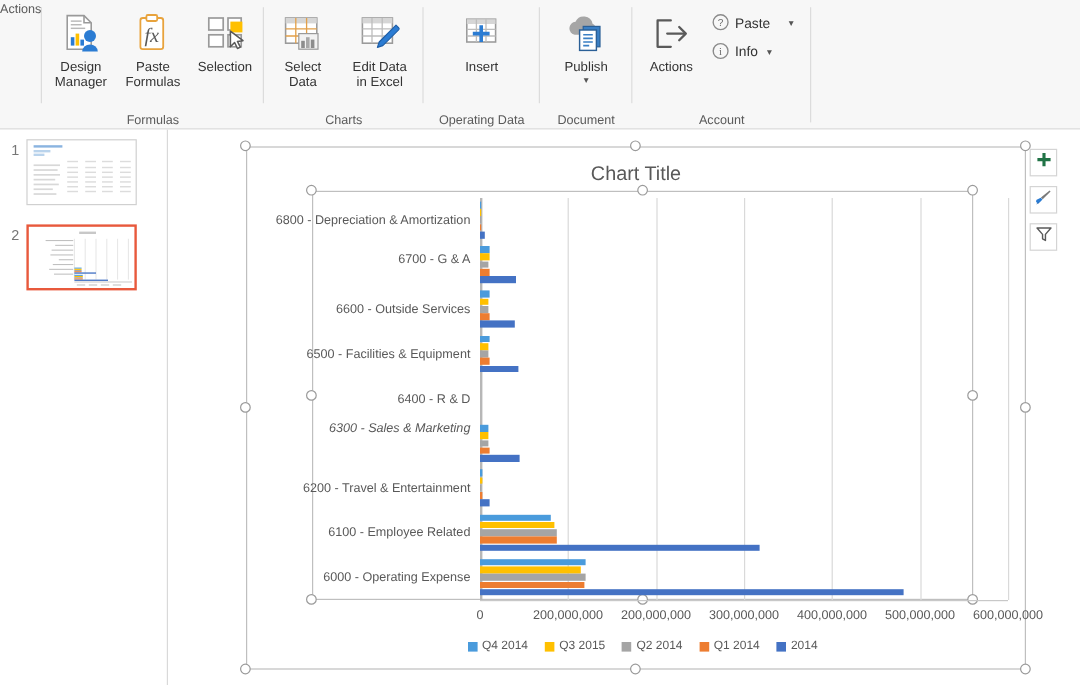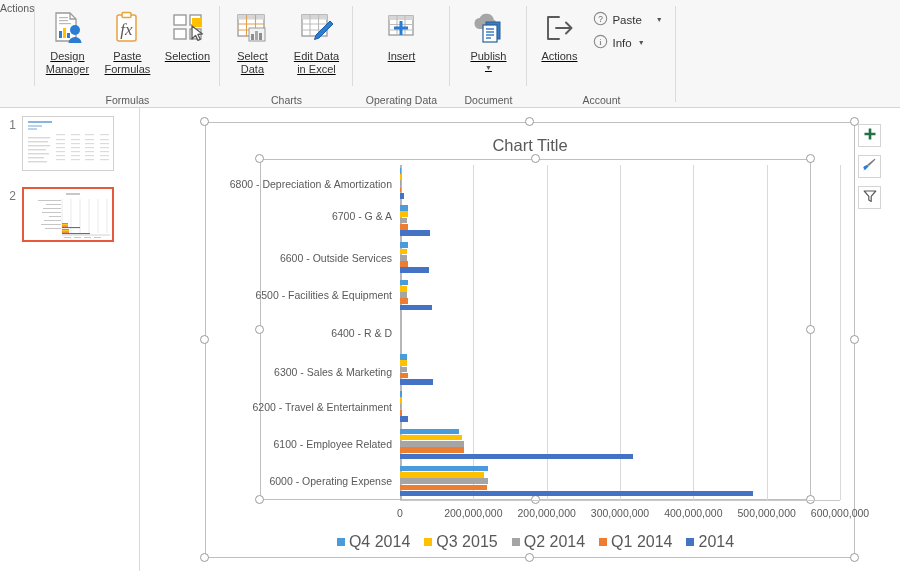--- a/index.html
+++ b/index.html
@@ -20,21 +20,21 @@
   .rib-group { position: relative; display: flex; flex-direction: column; }
   .rib-group-body { display: flex; align-items: flex-start; flex: 1; padding: 4px 2px 0 2px; }
   .rib-group-label {
     height: 16px; line-height: 16px; text-align: center;
     font-size: 10.5px; color: #5a5a5a; padding-bottom: 2px;
   }
   .rib-sep { width: 1px; background: #dcdcdc; margin: 6px 0 22px 0; }
 
   .rib-btn {
     width: 60px; display: flex; flex-direction: column; align-items: center;
-    padding: 4px 2px 2px 2px; cursor: default; text-align: center; text-decoration: underline;
+    padding: 4px 2px 2px 2px; cursor: default; text-align: center;
   }
   .rib-btn .ico { height: 40px; display: flex; align-items: center; justify-content: center; }
   .rib-btn .lbl {
     font-size: 11px; color: #333; line-height: 12.5px; margin-top: 2px;
     white-space: pre-line;
   }
   .rib-btn .caret { font-size: 7px; color: #555; line-height: 7px; margin-top: 1px; }
   .rib-btn.wide { width: 68px; }
 
   .rib-btn.highlighted {
@@ -104,21 +104,21 @@
   .tick-label {
     position: absolute; font-size: 10.5px; color: #595959; white-space: nowrap;
     transform: translateX(-50%);
   }
   .bar { position: absolute; }
 
   .legend {
     position: absolute; display: flex; align-items: center; justify-content: center;
     gap: 14px; width: 100%;
   }
-  .leg-item { display: flex; align-items: center; gap: 4px; font-size: 16px; color: #595959; }
+  .leg-item { display: flex; align-items: center; gap: 4px; font-size: 10px; color: #595959; }
   .leg-swatch { width: 8px; height: 8px; display: inline-block; }
 
   
   .chart-btns { position: absolute; display: flex; flex-direction: column; gap: 8px; }
   .chart-btn {
     width: 23px; height: 23px; background: #fff; border: 1px solid #d4d4d4;
     display: flex; align-items: center; justify-content: center; cursor: pointer;
   }
 </style>
 </head>
@@ -450,21 +450,21 @@
           <div class="bar" title="Q3 2014 — 6100 - Employee Related: 85,000,000" style="left: 260px; top: 326.8px; width: 62.3333px; height: 5.64444px; background: rgb(255, 192, 0);"></div>
           <div class="bar" title="Q2 2014 — 6100 - Employee Related: 87,000,000" style="left: 260px; top: 333.044px; width: 63.8px; height: 5.64444px; background: rgb(165, 165, 165);"></div>
           <div class="bar" title="Q1 2014 — 6100 - Employee Related: 87,000,000" style="left: 260px; top: 339.289px; width: 63.8px; height: 5.64444px; background: rgb(237, 125, 49);"></div>
           <div class="bar" title="2014 — 6100 - Employee Related: 318,000,000" style="left: 260px; top: 345.533px; width: 233.2px; height: 5.64444px; background: rgb(68, 114, 196);"></div>
           <div class="cat-label" style="top: 298.944px; right: 508px;">6200 - Travel &amp; Entertainment</div>
           <div class="bar" title="Q4 2014 — 6200 - Travel &amp; Entertainment: 2,700,000" style="left: 260px; top: 283.333px; width: 1.98px; height: 5.64444px; background: rgb(74, 155, 220);"></div>
           <div class="bar" title="Q3 2014 — 6200 - Travel &amp; Entertainment: 2,400,000" style="left: 260px; top: 289.578px; width: 1.76px; height: 5.64444px; background: rgb(255, 192, 0);"></div>
           <div class="bar" title="Q2 2014 — 6200 - Travel &amp; Entertainment: 2,000,000" style="left: 260px; top: 295.822px; width: 1.46667px; height: 5.64444px; background: rgb(165, 165, 165);"></div>
           <div class="bar" title="Q1 2014 — 6200 - Travel &amp; Entertainment: 2,200,000" style="left: 260px; top: 302.067px; width: 1.61333px; height: 5.64444px; background: rgb(237, 125, 49);"></div>
           <div class="bar" title="2014 — 6200 - Travel &amp; Entertainment: 11,000,000" style="left: 260px; top: 308.311px; width: 8.06667px; height: 5.64444px; background: rgb(68, 114, 196);"></div>
-          <div class="cat-label" style="top: 264px; right: 508px;">6300 - Sales &amp; Marketing</div>
+          <div class="cat-label" style="top: 249px; right: 508px; font-style: italic;">6300 - Sales &amp; Marketing</div>
           <div class="bar" title="Q4 2014 — 6300 - Sales &amp; Marketing: 9,500,000" style="left: 260px; top: 246.111px; width: 6.96667px; height: 5.64444px; background: rgb(74, 155, 220);"></div>
           <div class="bar" title="Q3 2014 — 6300 - Sales &amp; Marketing: 9,500,000" style="left: 260px; top: 252.356px; width: 6.96667px; height: 5.64444px; background: rgb(255, 192, 0);"></div>
           <div class="bar" title="Q2 2014 — 6300 - Sales &amp; Marketing: 9,500,000" style="left: 260px; top: 258.6px; width: 6.96667px; height: 5.64444px; background: rgb(165, 165, 165);"></div>
           <div class="bar" title="Q1 2014 — 6300 - Sales &amp; Marketing: 11,000,000" style="left: 260px; top: 264.844px; width: 8.06667px; height: 5.64444px; background: rgb(237, 125, 49);"></div>
           <div class="bar" title="2014 — 6300 - Sales &amp; Marketing: 45,000,000" style="left: 260px; top: 271.089px; width: 33px; height: 5.64444px; background: rgb(68, 114, 196);"></div>
           <div class="cat-label" style="top: 224.5px; right: 508px;">6400 - R &amp; D</div>
           <div class="cat-label" style="top: 187.278px; right: 508px;">6500 - Facilities &amp; Equipment</div>
           <div class="bar" title="Q4 2014 — 6500 - Facilities &amp; Equipment: 11,000,000" style="left: 260px; top: 171.667px; width: 8.06667px; height: 5.64444px; background: rgb(74, 155, 220);"></div>
           <div class="bar" title="Q3 2014 — 6500 - Facilities &amp; Equipment: 10,000,000" style="left: 260px; top: 177.911px; width: 7.33333px; height: 5.64444px; background: rgb(255, 192, 0);"></div>
           <div class="bar" title="Q2 2014 — 6500 - Facilities &amp; Equipment: 10,000,000" style="left: 260px; top: 184.156px; width: 7.33333px; height: 5.64444px; background: rgb(165, 165, 165);"></div>

